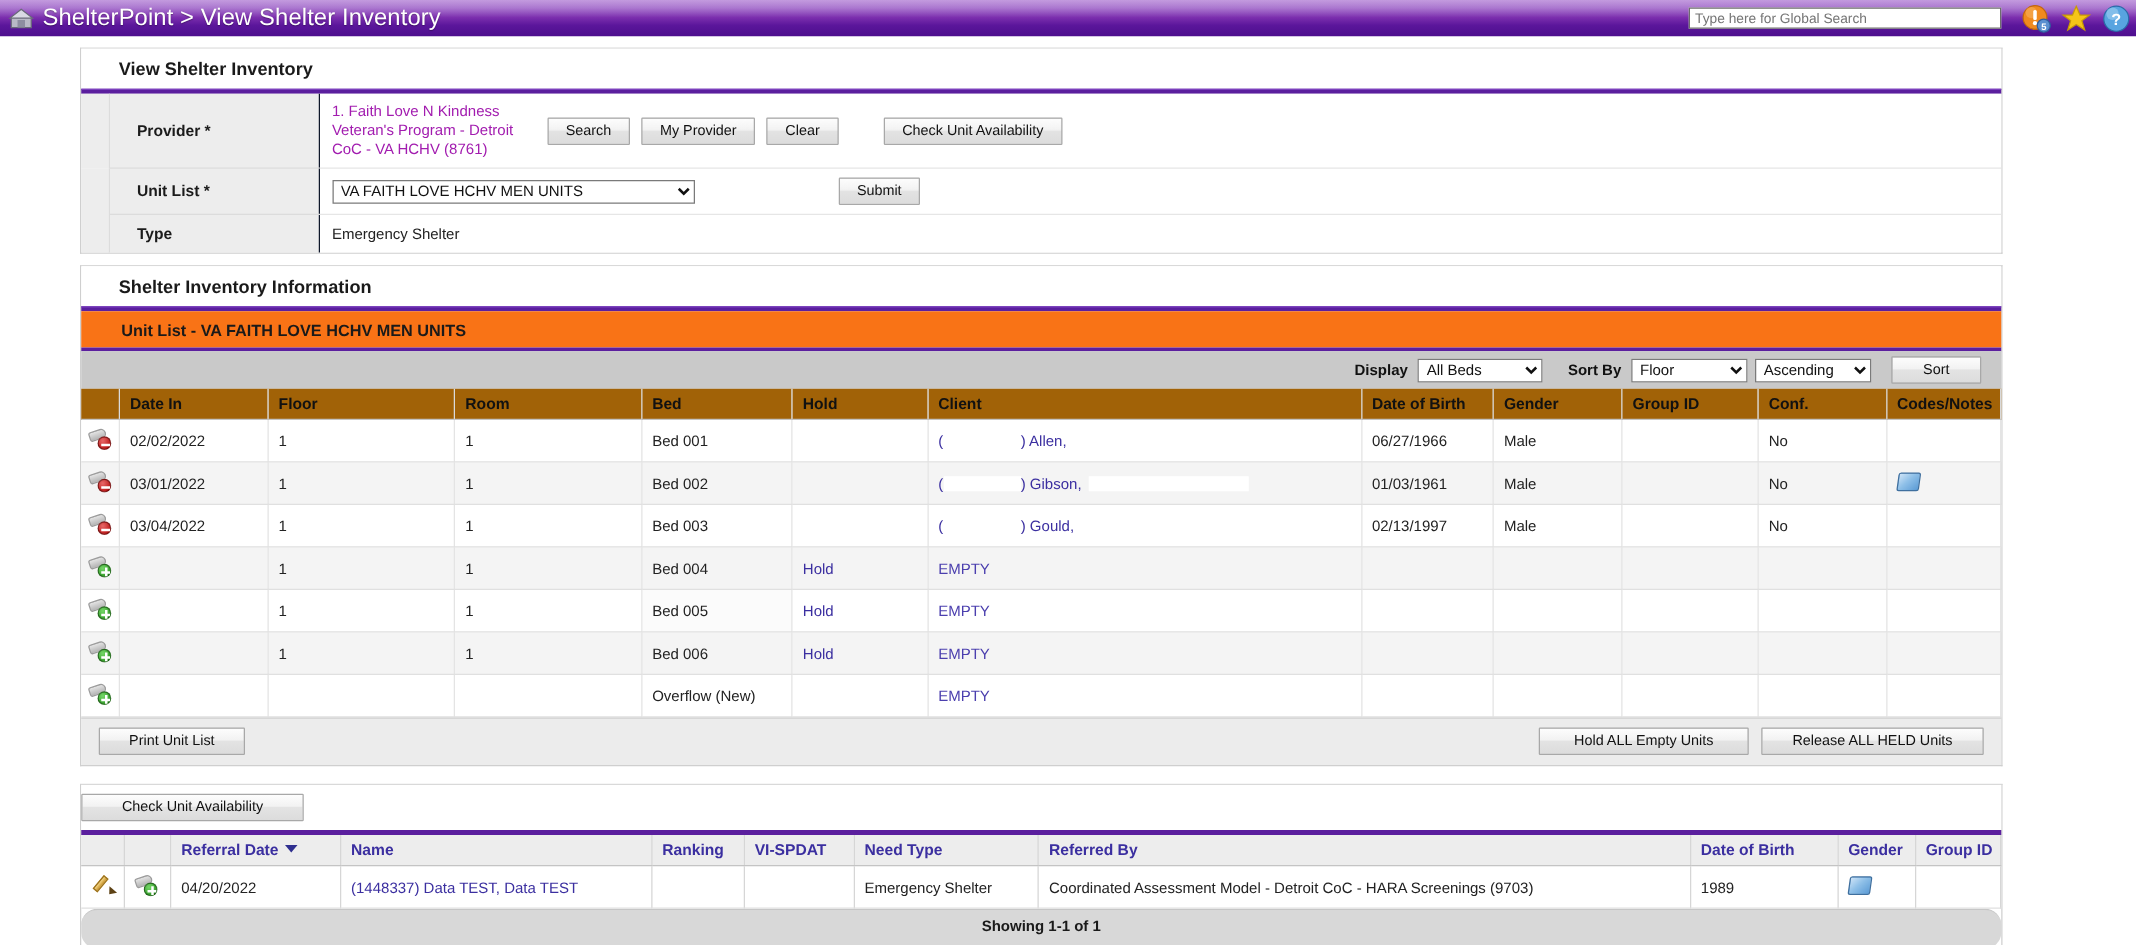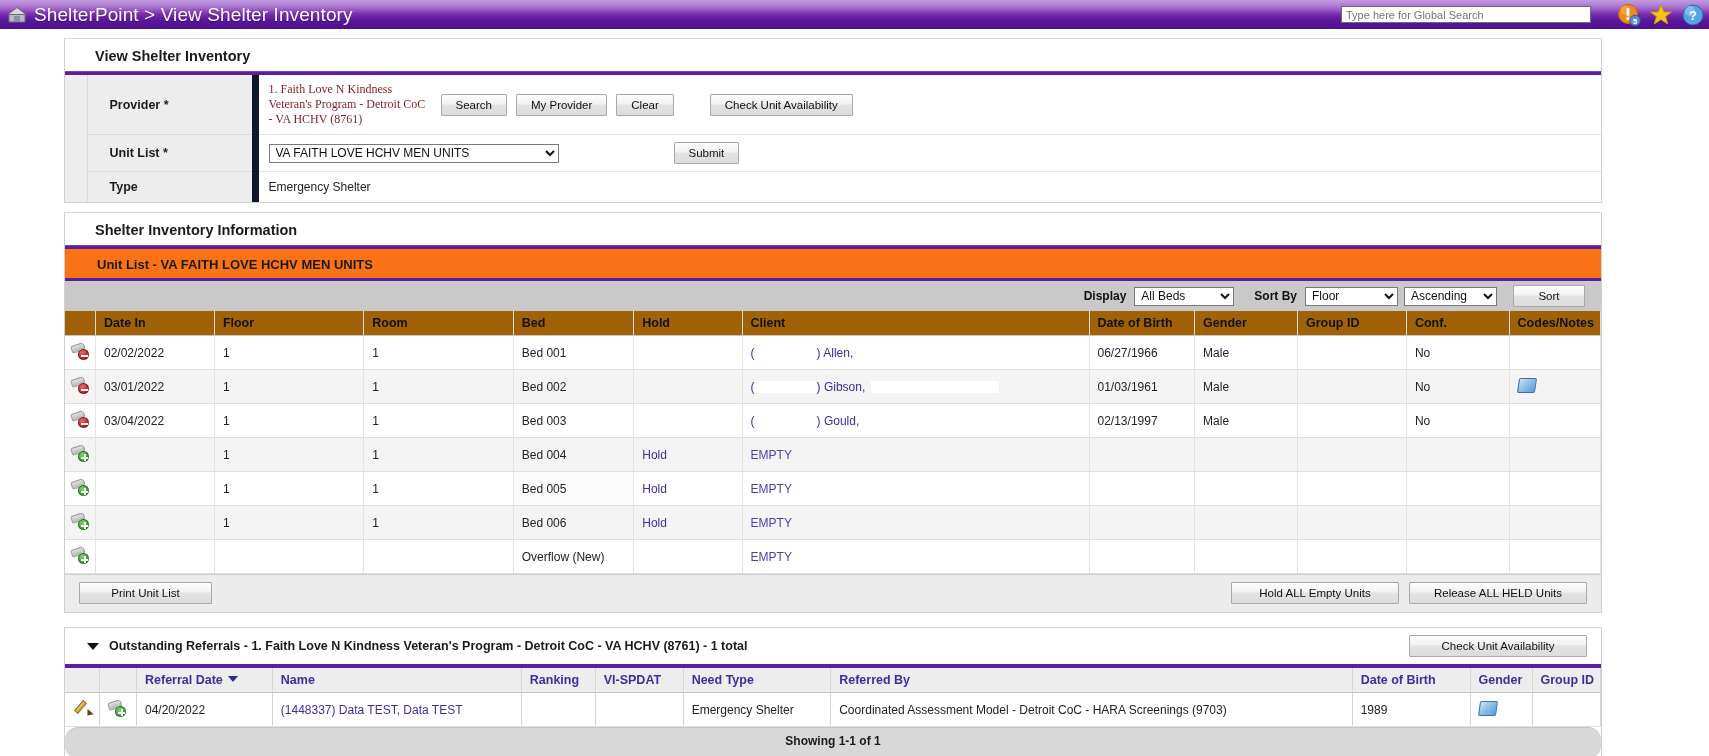--- a/index.html
+++ b/index.html
@@ -44,21 +44,21 @@
     height: 29px; display: flex; align-items: center; gap: 8px;
   }
   .global-search {
     width: 250px; height: 17px;
     border: 1px solid #6d6d6d;
     background: #fff;
     font-family: "Liberation Sans", sans-serif;
     font-size: 11px;
     color: #555;
     padding: 1px 4px;
-    margin-right: 18px;
+    margin-right: 8px;
   }
   .hdr-icon { width: 24px; height: 24px; position: relative; flex: none; cursor: pointer; }
 
   
   .page {
     width: 1568px;
     padding: 0 0 0 0;
     background: #fff;
     margin-left: 44px;
   }
@@ -81,35 +81,35 @@
     border-top: 1px solid #7b3fbe;
   }
 
   
   .formtable { width: 100%; border-collapse: collapse; }
   .formtable td { vertical-align: middle; }
   .f-spacer { width: 22px; background: #ededed; border-right: 1px solid #dcdcdc; }
   .f-label {
     width: 168px;
     background: #ededed;
-    border-right: 7px solid #0f172a;
+    border-right: 1px solid #0f172a;
     border-bottom: 1px solid #dcdcdc;
     font-weight: bold; font-size: 12.5px;
     padding: 8px 0 8px 22px;
     color: #1b1b1b;
     white-space: nowrap;
   }
   .f-value {
     border-bottom: 1px solid #e6e6e6;
     padding: 7px 6px 7px 10px;
     background: #fff;
   }
   .prov-wrap { display: flex; align-items: center; }
   .prov-name {
-    width: 160px; line-height: 15px; font-size: 12px; color: #7f1d1d; font-family: Liberation Serif, serif;
+    width: 160px; line-height: 15px; font-size: 12px; color: #a21caf;
   }
   .btn {
     font-family: "Liberation Sans", sans-serif;
     font-size: 11.5px;
     color: #111;
     background: linear-gradient(to bottom,#fdfdfd 0%, #f2f2f2 45%, #e3e3e3 50%, #dcdcdc 100%);
     border: 1px solid #a8a8a8;
     border-radius: 1px;
     padding: 4px 10px;
     cursor: pointer;
@@ -507,34 +507,30 @@
             <td></td>
             <td></td>
             <td></td>
             <td></td>
             <td></td>
           </tr>
         </tbody>
     </table>
 
     <div class="tablefoot">
-      <button class="btn" style="width:133px">Print Unit List</button>
+      <button class="btn" style="width:117px">Print Unit List</button>
       <div class="right">
         <button class="btn" style="width:168px">Hold ALL Empty Units</button>
         <button class="btn" style="width:178px">Release ALL HELD Units</button>
       </div>
     </div>
   </div>
 
   <div class="panel" style="margin-top:14px">
     <div class="ref-head">
-      <div class="ref-title">
-        <span class="caret"></span>
-        <span>Outstanding Referrals - 1. Faith Love N Kindness Veteran's Program - Detroit CoC - VA HCHV (8761) - 1 total</span>
-      </div>
       <button class="btn" style="width:178px">Check Unit Availability</button>
     </div>
     <div class="purple-rule"></div>
 
     <table class="grid">
       <thead>
         <tr>
           <th class="ref" style="width:32px"></th>
           <th class="ref" style="width:34px"></th>
           <th class="ref" style="width:136px">

